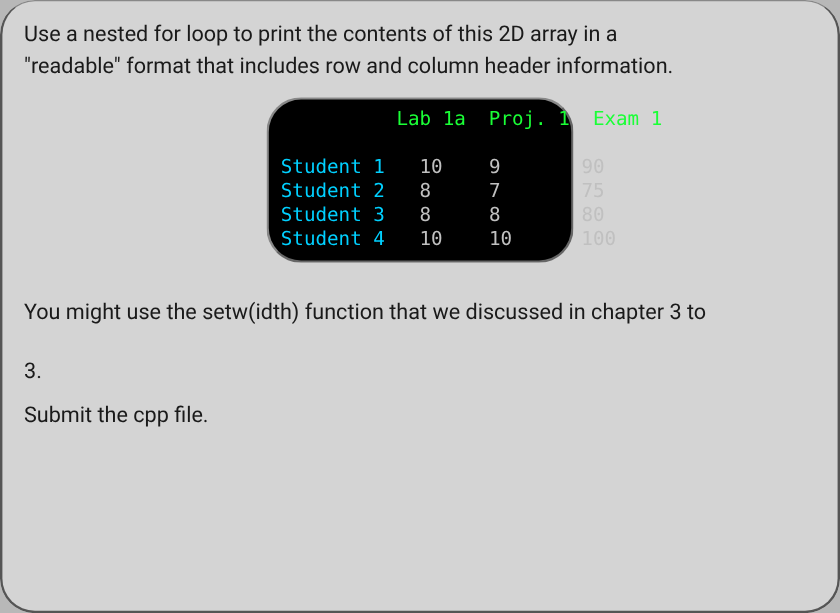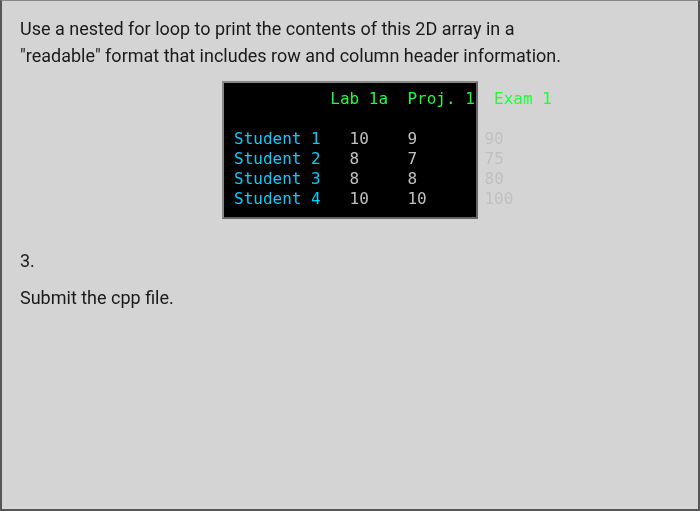--- a/index.html
+++ b/index.html
@@ -1,15 +1,15 @@
 <!DOCTYPE html>
 <html><head>
 <meta charset="utf-8">
 <style>
-  * { box-sizing: border-box; }
+  * { box-sizing: border-box; border-radius: 29px; }
   body {
     margin: 0;
     padding: 0;
     font-family: -apple-system, BlinkMacSystemFont, "Segoe UI", Roboto, Arial, sans-serif;
     background: #b8b8b8;
     width: 700px;
     height: 511px;
     overflow: hidden;
   }
   .page {
@@ -62,18 +62,19 @@
 <pre><span class="hdr"><span>          </span><span>Lab 1a</span>  <span>Proj. 1</span>  <span>Exam 1</span></span>
 
 <span class="row-label">Student 1</span>   <span class="val">10</span>    <span class="val">9</span>       <span class="val">90</span>
 <span class="row-label">Student 2</span>   <span class="val">8</span>     <span class="val">7</span>       <span class="val">75</span>
 <span class="row-label">Student 3</span>   <span class="val">8</span>     <span class="val">8</span>       <span class="val">80</span>
 <span class="row-label">Student 4</span>   <span class="val">10</span>    <span class="val">10</span>      <span class="val">100</span></pre>
     </div>
   </div>
 
   <div class="note">
+    <div>You might use the setw(idth) function that we discussed in chapter 3 to</div>
   </div>
 
   <div class="q3">3.</div>
   <div>Submit the cpp file.</div>
 
 </div>
 
 </body></html>

